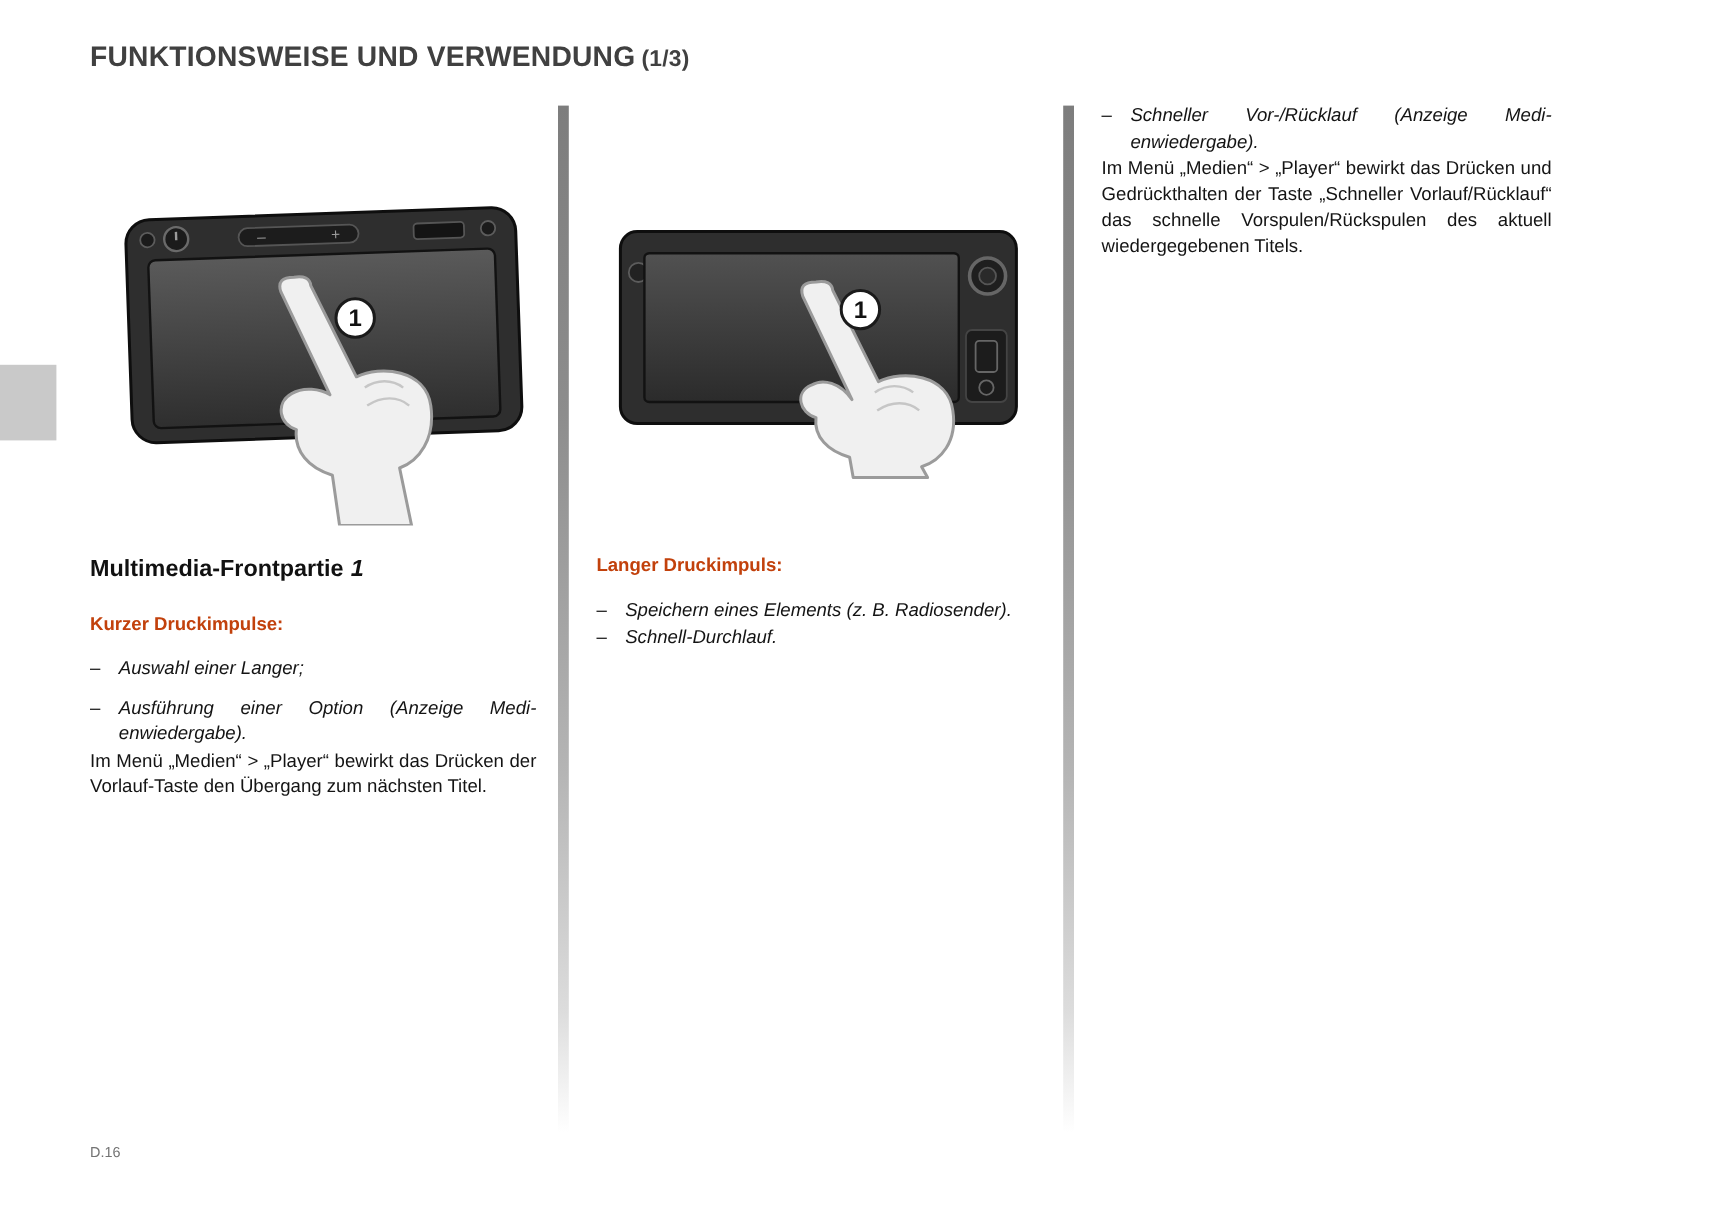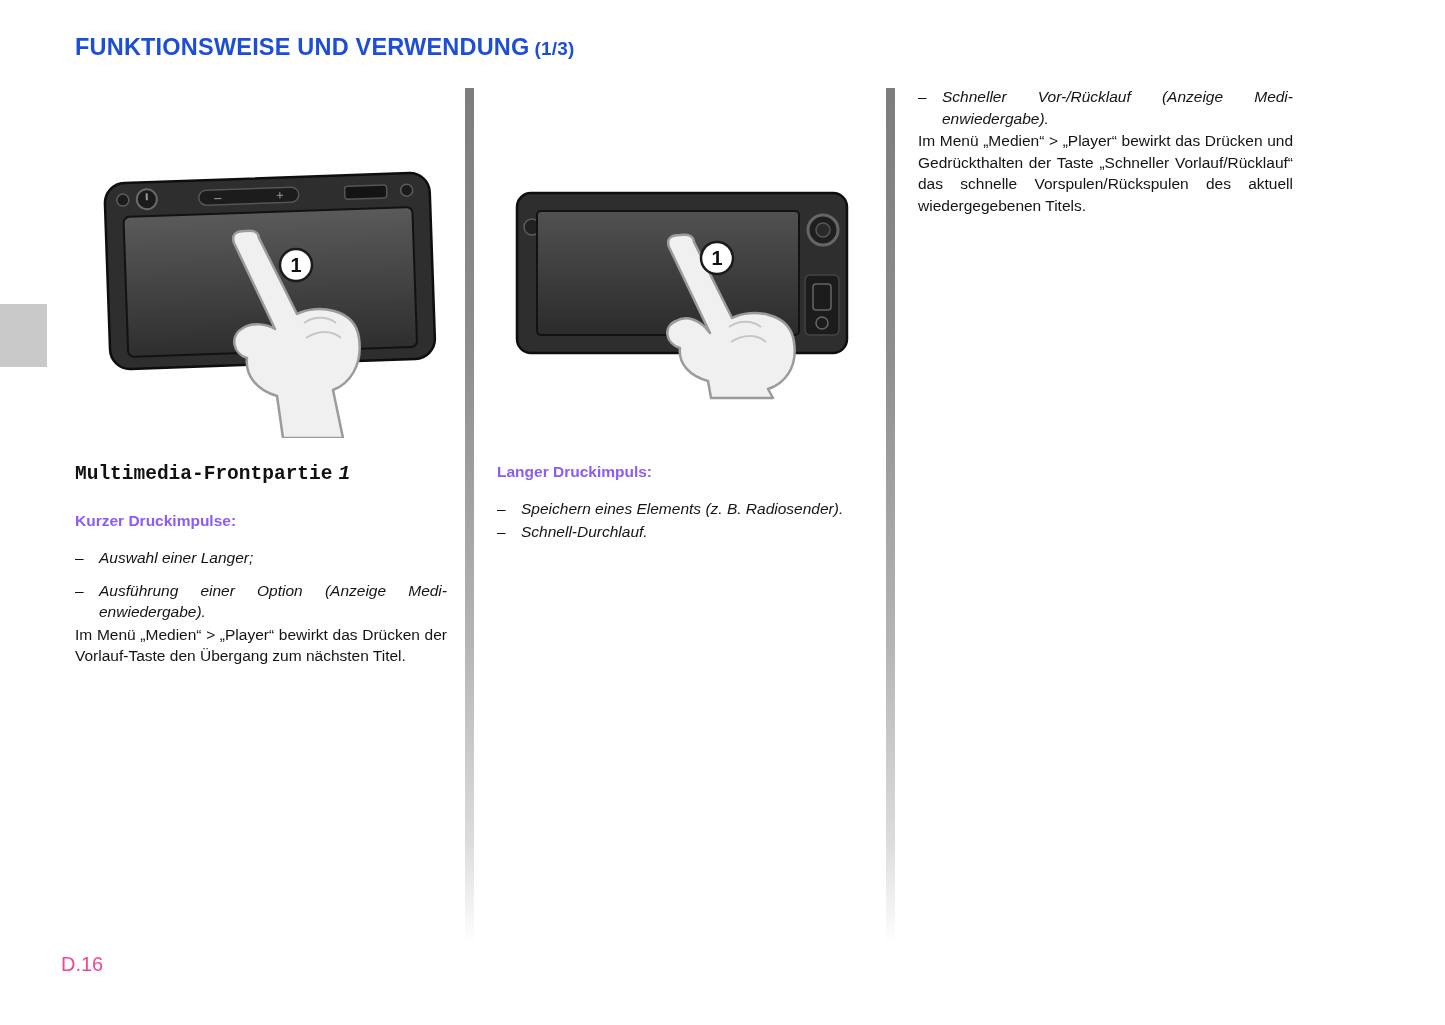--- a/index.html
+++ b/index.html
@@ -7,21 +7,21 @@
   body {
     position: relative;
     background: #ffffff;
     font-family: "Liberation Sans", sans-serif;
     color: #141414;
     overflow: hidden;
   }
   .page-title {
     position: absolute; left: 75px; top: 34px;
     font-size: 23.5px; font-weight: 700; letter-spacing: .2px;
-    color: #1d4ed8;
+    color: #404040;
     white-space: nowrap;
   }
   .page-title .title-suffix { font-size: 19px; margin-left: 5px; }
 
   .side-tab {
     position: absolute; left: 0; top: 304px;
     width: 47px; height: 63px; background: #c9c9c9;
   }
 
   .divider {
@@ -34,33 +34,33 @@
 
   .figure { position: absolute; }
   .figure-left { left: 80px; top: 168px; width: 370px; height: 270px; }
   .figure-mid  { left: 505px; top: 185px; width: 365px; height: 215px; }
 
   .col { position: absolute; font-size: 15.5px; line-height: 21.5px; color: #141414; }
   .col-left  { left: 75px;  top: 462px; width: 372px; }
   .col-mid   { left: 497px; top: 461px; width: 372px; }
   .col-right { left: 918px; top: 86px;  width: 375px; }
 
-  h2.col-heading { font-size: 19.5px; line-height: 24px; margin: 0 0 24px; font-weight: 700; color: #111; font-family: Liberation Mono, monospace; }
+  h2.col-heading { font-size: 19.5px; line-height: 24px; margin: 0 0 24px; font-weight: 700; color: #111; }
   h2.col-heading .ref-italic { font-style: italic; margin-left: 6px; }
-  h3.sub-heading { font-size: 15.5px; line-height: 21px; margin: 0 0 16px; font-weight: 700; color: #8b5cf6; }
+  h3.sub-heading { font-size: 15.5px; line-height: 21px; margin: 0 0 16px; font-weight: 700; color: #c2410c; }
 
   .bullet { display: flex; margin: 0 0 11px; }
   .bullet .dash { flex: 0 0 24px; }
   .bullet .text { flex: 1; text-align: justify; font-style: italic; }
   .bullet.tight { margin-bottom: 1px; }
   .para { text-align: justify; margin: 0 0 13px; }
 
   .page-number {
-    position: absolute; left: 61px; top: 953px;
-    font-size: 20px; color: #ec4899;
+    position: absolute; left: 75px; top: 953px;
+    font-size: 12px; color: #737373;
   }
   svg text { font-family: "Liberation Sans", sans-serif; }
 </style>
 </head>
 <body>
 
 <h1 class="page-title">
   <span>FUNKTIONSWEISE UND VERWENDUNG</span><span class="title-suffix">(1/3)</span>
 </h1>
 

